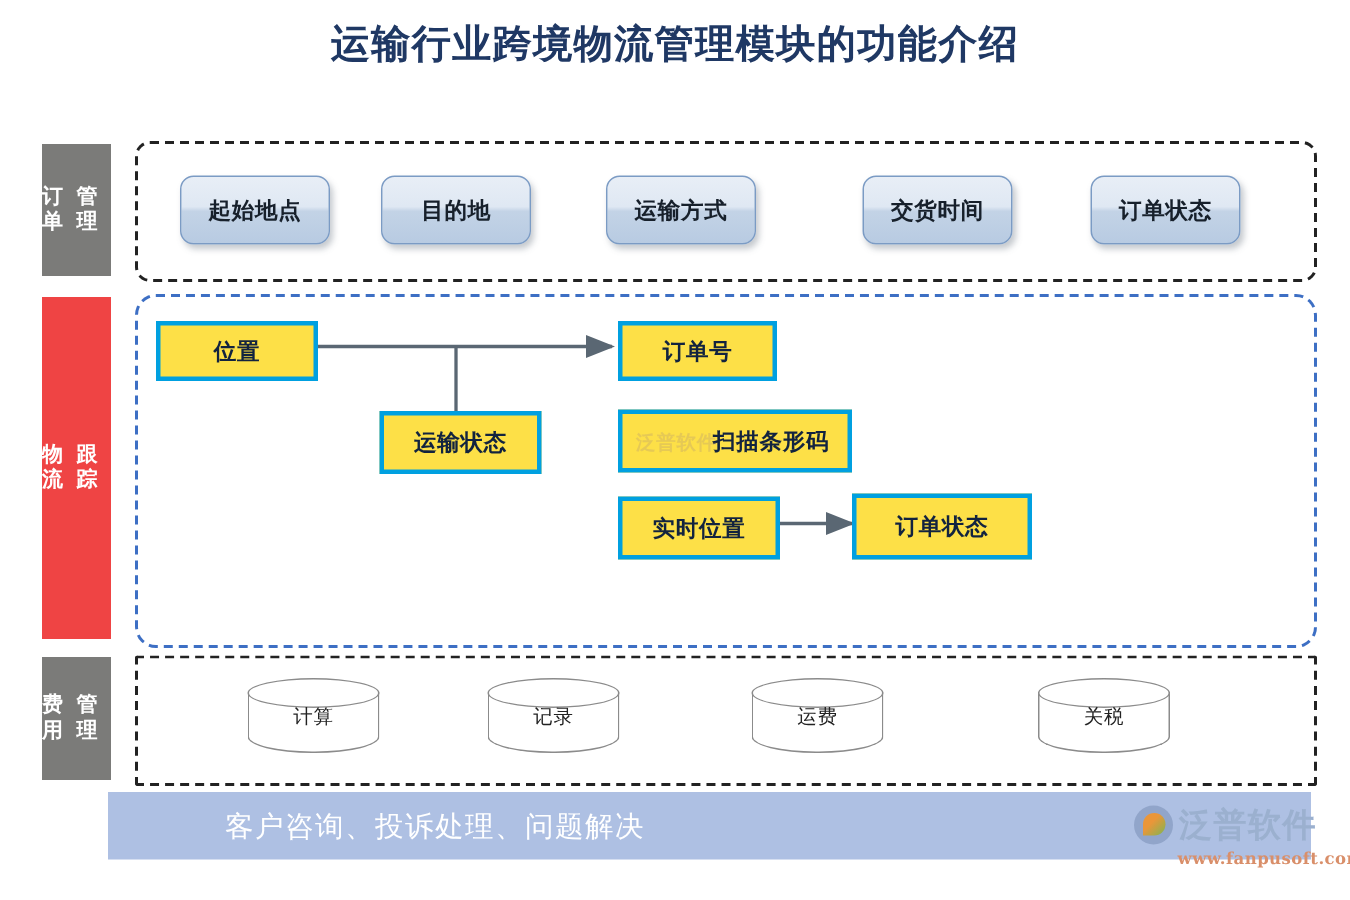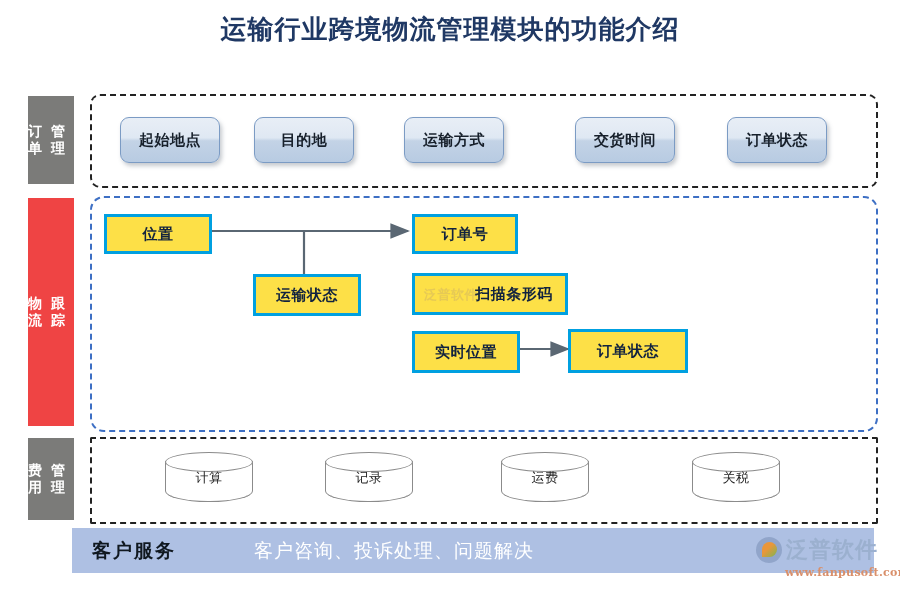--- a/index.html
+++ b/index.html
@@ -305,21 +305,20 @@
   <div class="cyl-label">运费</div>
 </div>
 
 <div class="cyl" style="left:692px; top:452px;">
   <div class="cyl-body"></div>
   <div class="cyl-top"></div>
   <div class="cyl-label">关税</div>
 </div>
 
 <div id="service-bar">
-  <span id="service-title">客户服务</span>
   <span id="service-desc">客户咨询、投诉处理、问题解决</span>
 </div>
 
 <div id="logo">
   <div id="logo-row">
     <span id="logo-mark"></span>
     <span id="logo-text">泛普软件</span>
   </div>
   <div id="logo-url">www.fanpusoft.com</div>
 </div>

